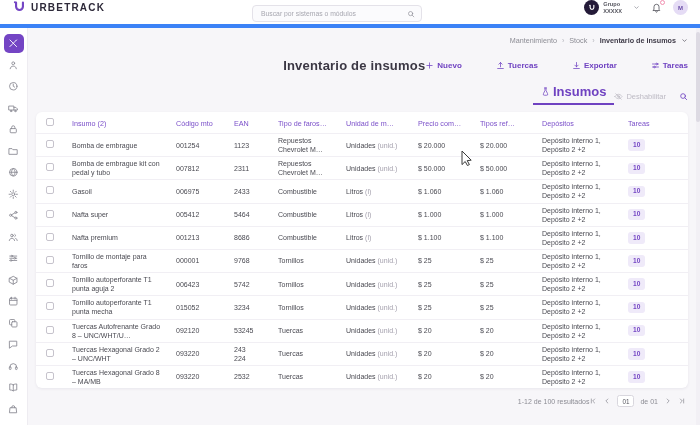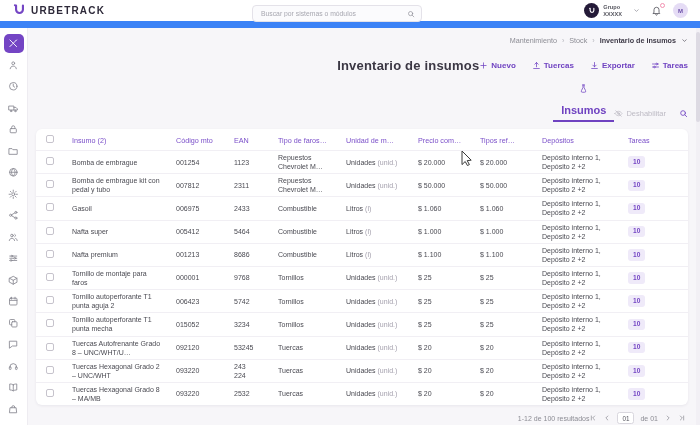--- a/index.html
+++ b/index.html
@@ -3,22 +3,22 @@
 <meta charset="utf-8">
 <style>
   * { box-sizing: border-box; }
   html,body { margin:0; padding:0; }
   body {
     width:700px; height:425px; overflow:hidden; position:relative;
     font-family:"Liberation Sans","DejaVu Sans",sans-serif;
     background:#F7F6F9; color:#4A4A52;
   }
   
-  .topbar { height:28px; background:#fff; border-bottom:7px solid #3b82f6;
-    display:flex; align-items:center; padding:0 12px; position:relative; z-index:3; }
+  .topbar { height:28px; background:#fff; border-bottom:4px solid #3b82f6;
+    display:flex; align-items:flex-start; padding:0 12px; position:relative; z-index:3; }
   .logo { display:flex; align-items:center; gap:4px; color:#7445C4; }
   .logo svg { width:15px; height:15px; }
   .brand { color:#2E2A3A; font-weight:bold; font-size:10px; letter-spacing:1.2px; }
   .searchbox { position:absolute; left:252px; top:5px; width:170px; height:17px;
     border:1px solid #E4E2E9; border-radius:4px; background:#FBFBFD;
     display:flex; align-items:center; padding:0 6px; }
   .searchbox input { border:none; outline:none; background:transparent; flex:1;
     font-size:6.8px; color:#6B6B75; font-family:inherit; min-width:0; }
   .searchbox input::placeholder { color:#A7A7B0; }
   .searchbox svg { width:8px; height:8px; color:#8C8C96; flex:none; }
@@ -46,29 +46,29 @@
   .main { flex:1; padding:0 12px 0 10px; display:flex; flex-direction:column; min-width:0;align-items:flex-end; }
   
   .breadcrumb { margin:8px 0 0 10px; font-size:7.2px; color:#8C8C94;
     display:flex; align-items:center; gap:5px; }
   .crumb.last { color:#3E3A47; font-weight:bold; }
   .bc-sep { color:#B5B5BC; }
   .bc-chev { width:7px; height:7px; color:#3E3A47; }
   
   .page-head { margin-top:13px; display:flex; align-items:center; }
   .page-head h1 { margin:0; font-size:13px; color:#3B3744; font-weight:bold; letter-spacing:.2px; }
-  .actions { margin-left:auto; display:flex; gap:16px; }
+  .actions { margin-left:auto; display:flex; gap:34px; }
   .action-btn { display:flex; align-items:center; gap:3px; background:none; border:none;
     padding:0; color:#6F42C1; font-size:8px; font-weight:bold; font-family:inherit; cursor:pointer; }
   .action-btn svg { width:9px; height:9px; }
   
   .tabs-row { margin-top:9px; display:flex; align-items:flex-end; }
   .tabs { display:flex; gap:4px; }
-  .tab { display:flex; align-items:center; gap:11px; font-size:11px; font-weight:bold;
-    padding:2px 8px 4px; color:#9B98A3; border-bottom:1.5px solid #DEDBE4; cursor:pointer;flex-direction:column; }
+  .tab { display:flex; align-items:center; gap:3px; font-size:13px; font-weight:bold;
+    padding:2px 8px 4px; color:#9B98A3; border-bottom:1.5px solid #DEDBE4; cursor:pointer; }
   .tab svg { width:9px; height:9px; }
   .tab.active { color:#6F42C1; border-bottom:2px solid #6F42C1; }
   .table-tools { margin-left:auto; display:flex; align-items:center; gap:13px; padding-bottom:4px; }
   .disable-btn { display:flex; align-items:center; gap:3px; color:#BDBAC4; font-size:7.5px; }
   .disable-btn svg { width:9px; height:9px; }
   .tsearch { display:flex; color:#6F42C1; cursor:pointer; }
   .tsearch svg { width:9px; height:9px; }
   
   .card { margin-top:7px; background:#fff; border-radius:6px;
     box-shadow:0 1px 3px rgba(40,30,70,.07); overflow:hidden; }

